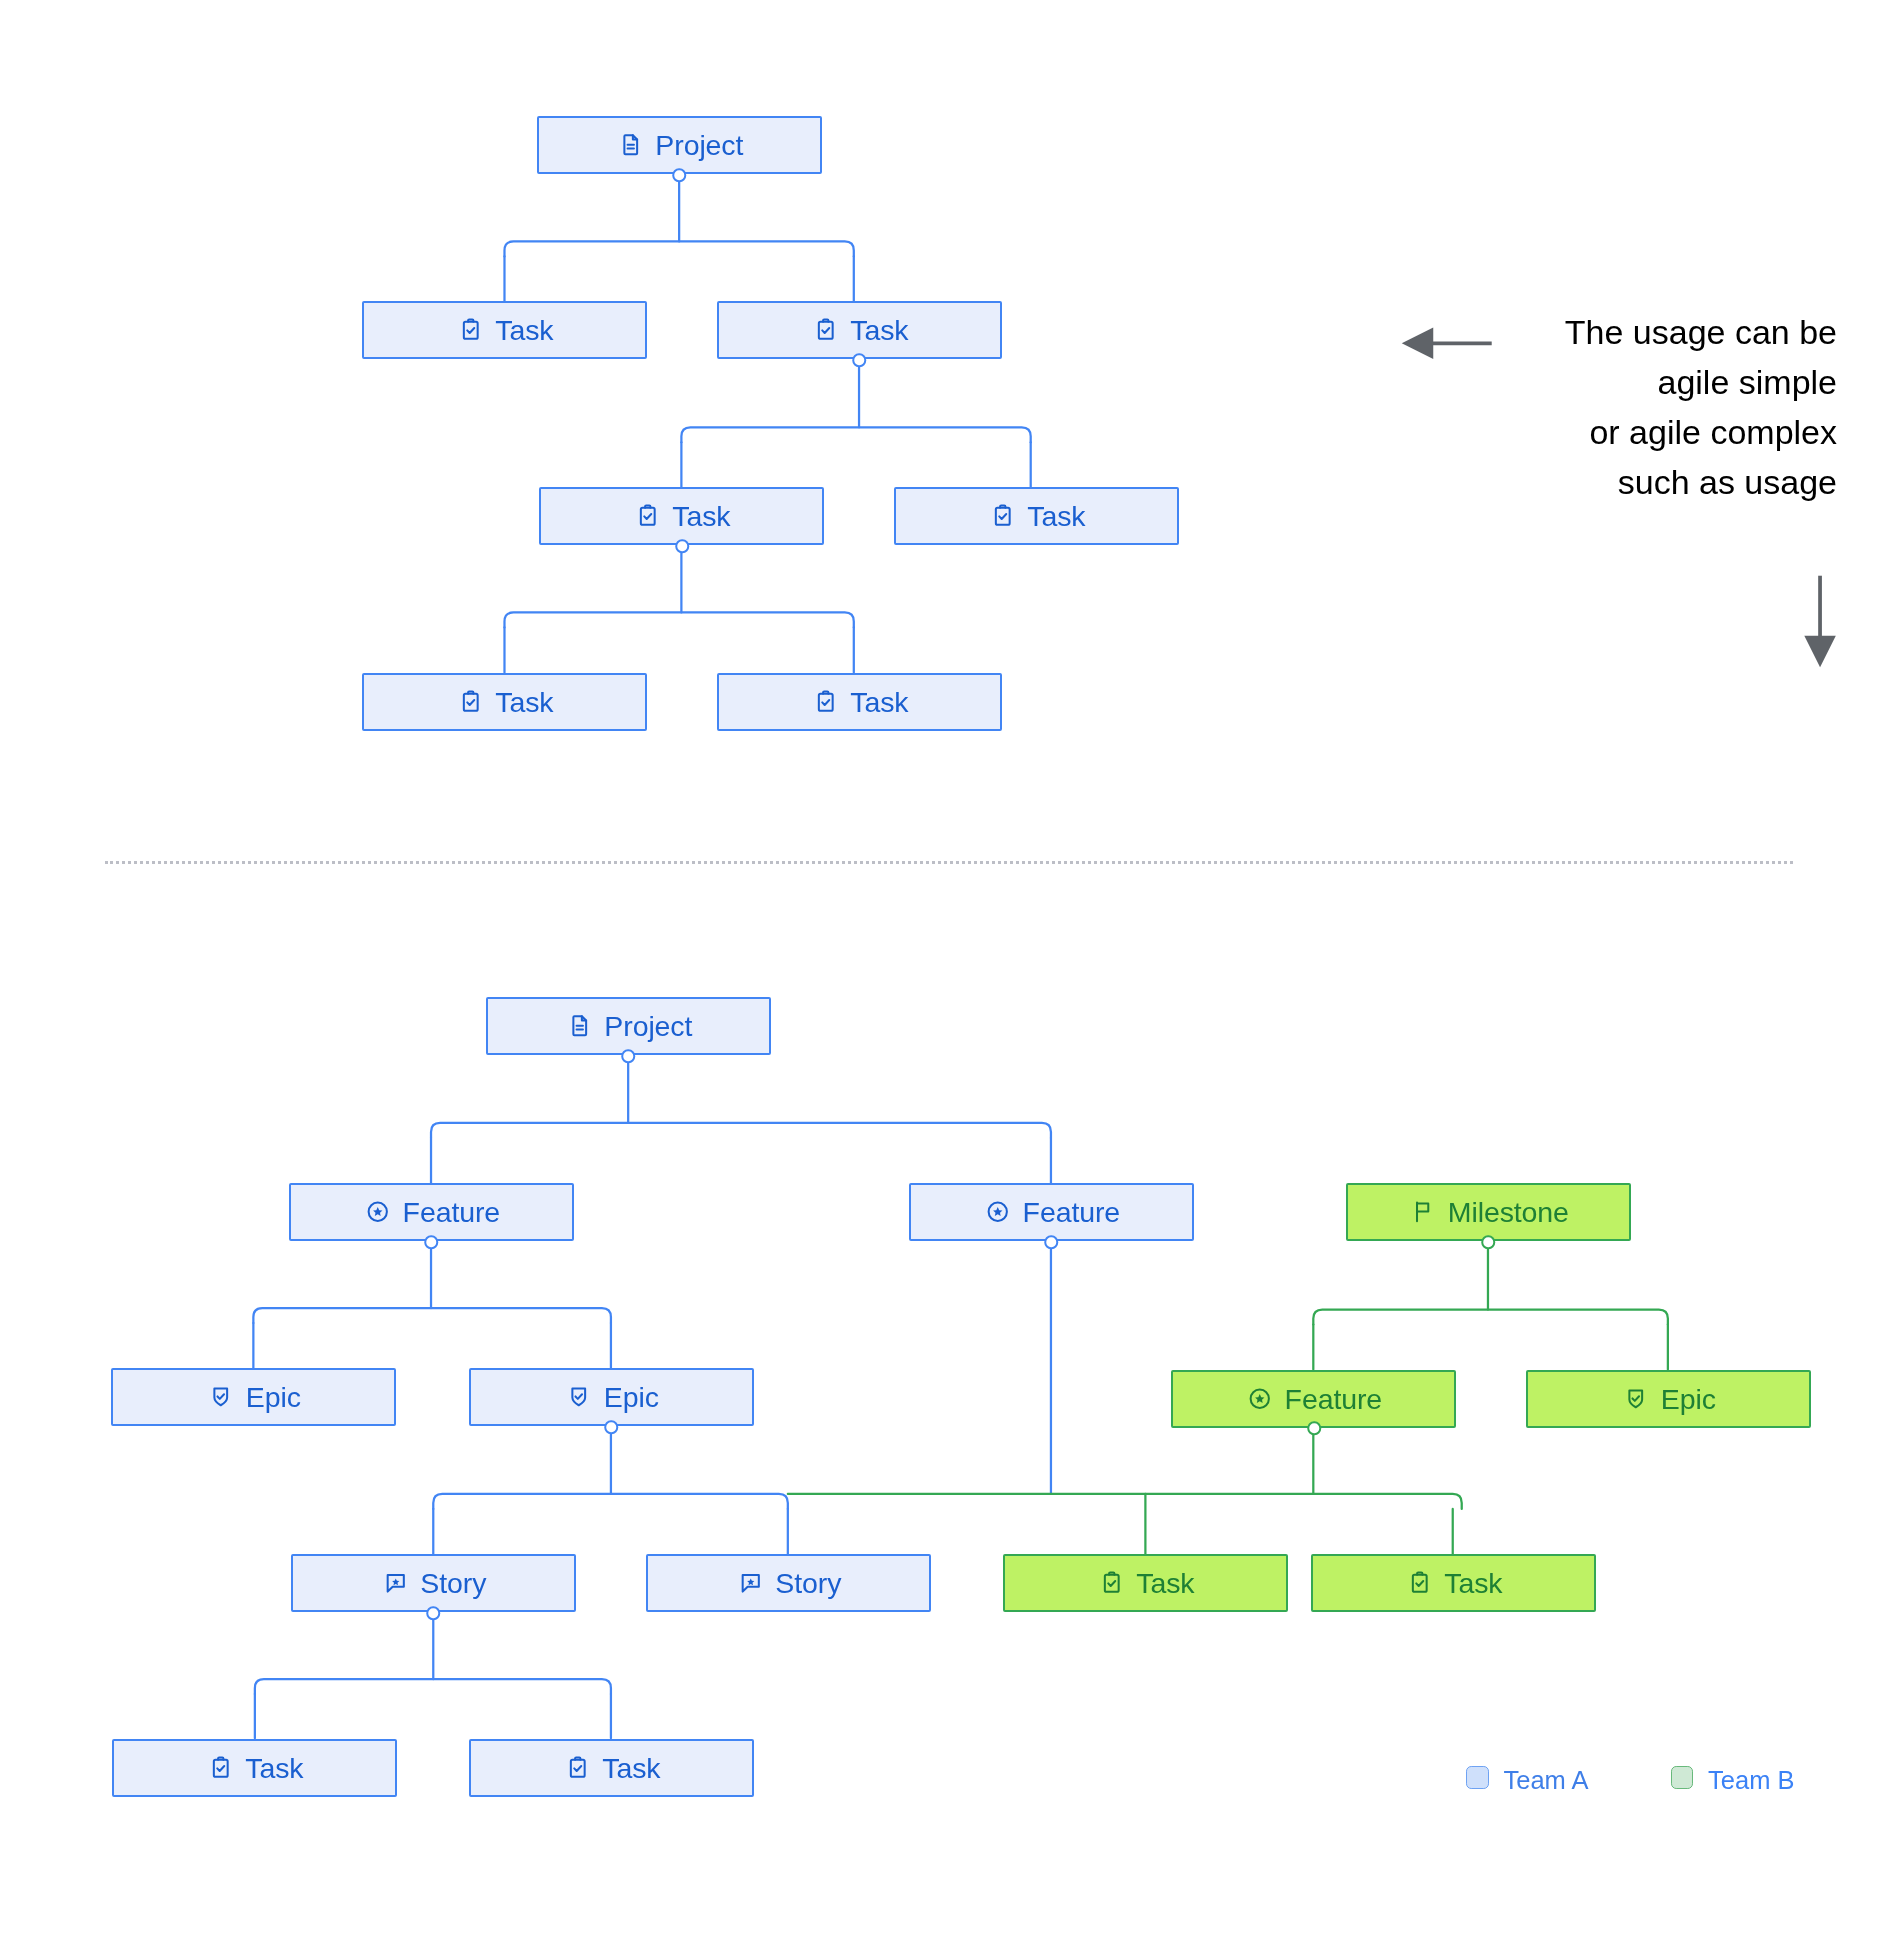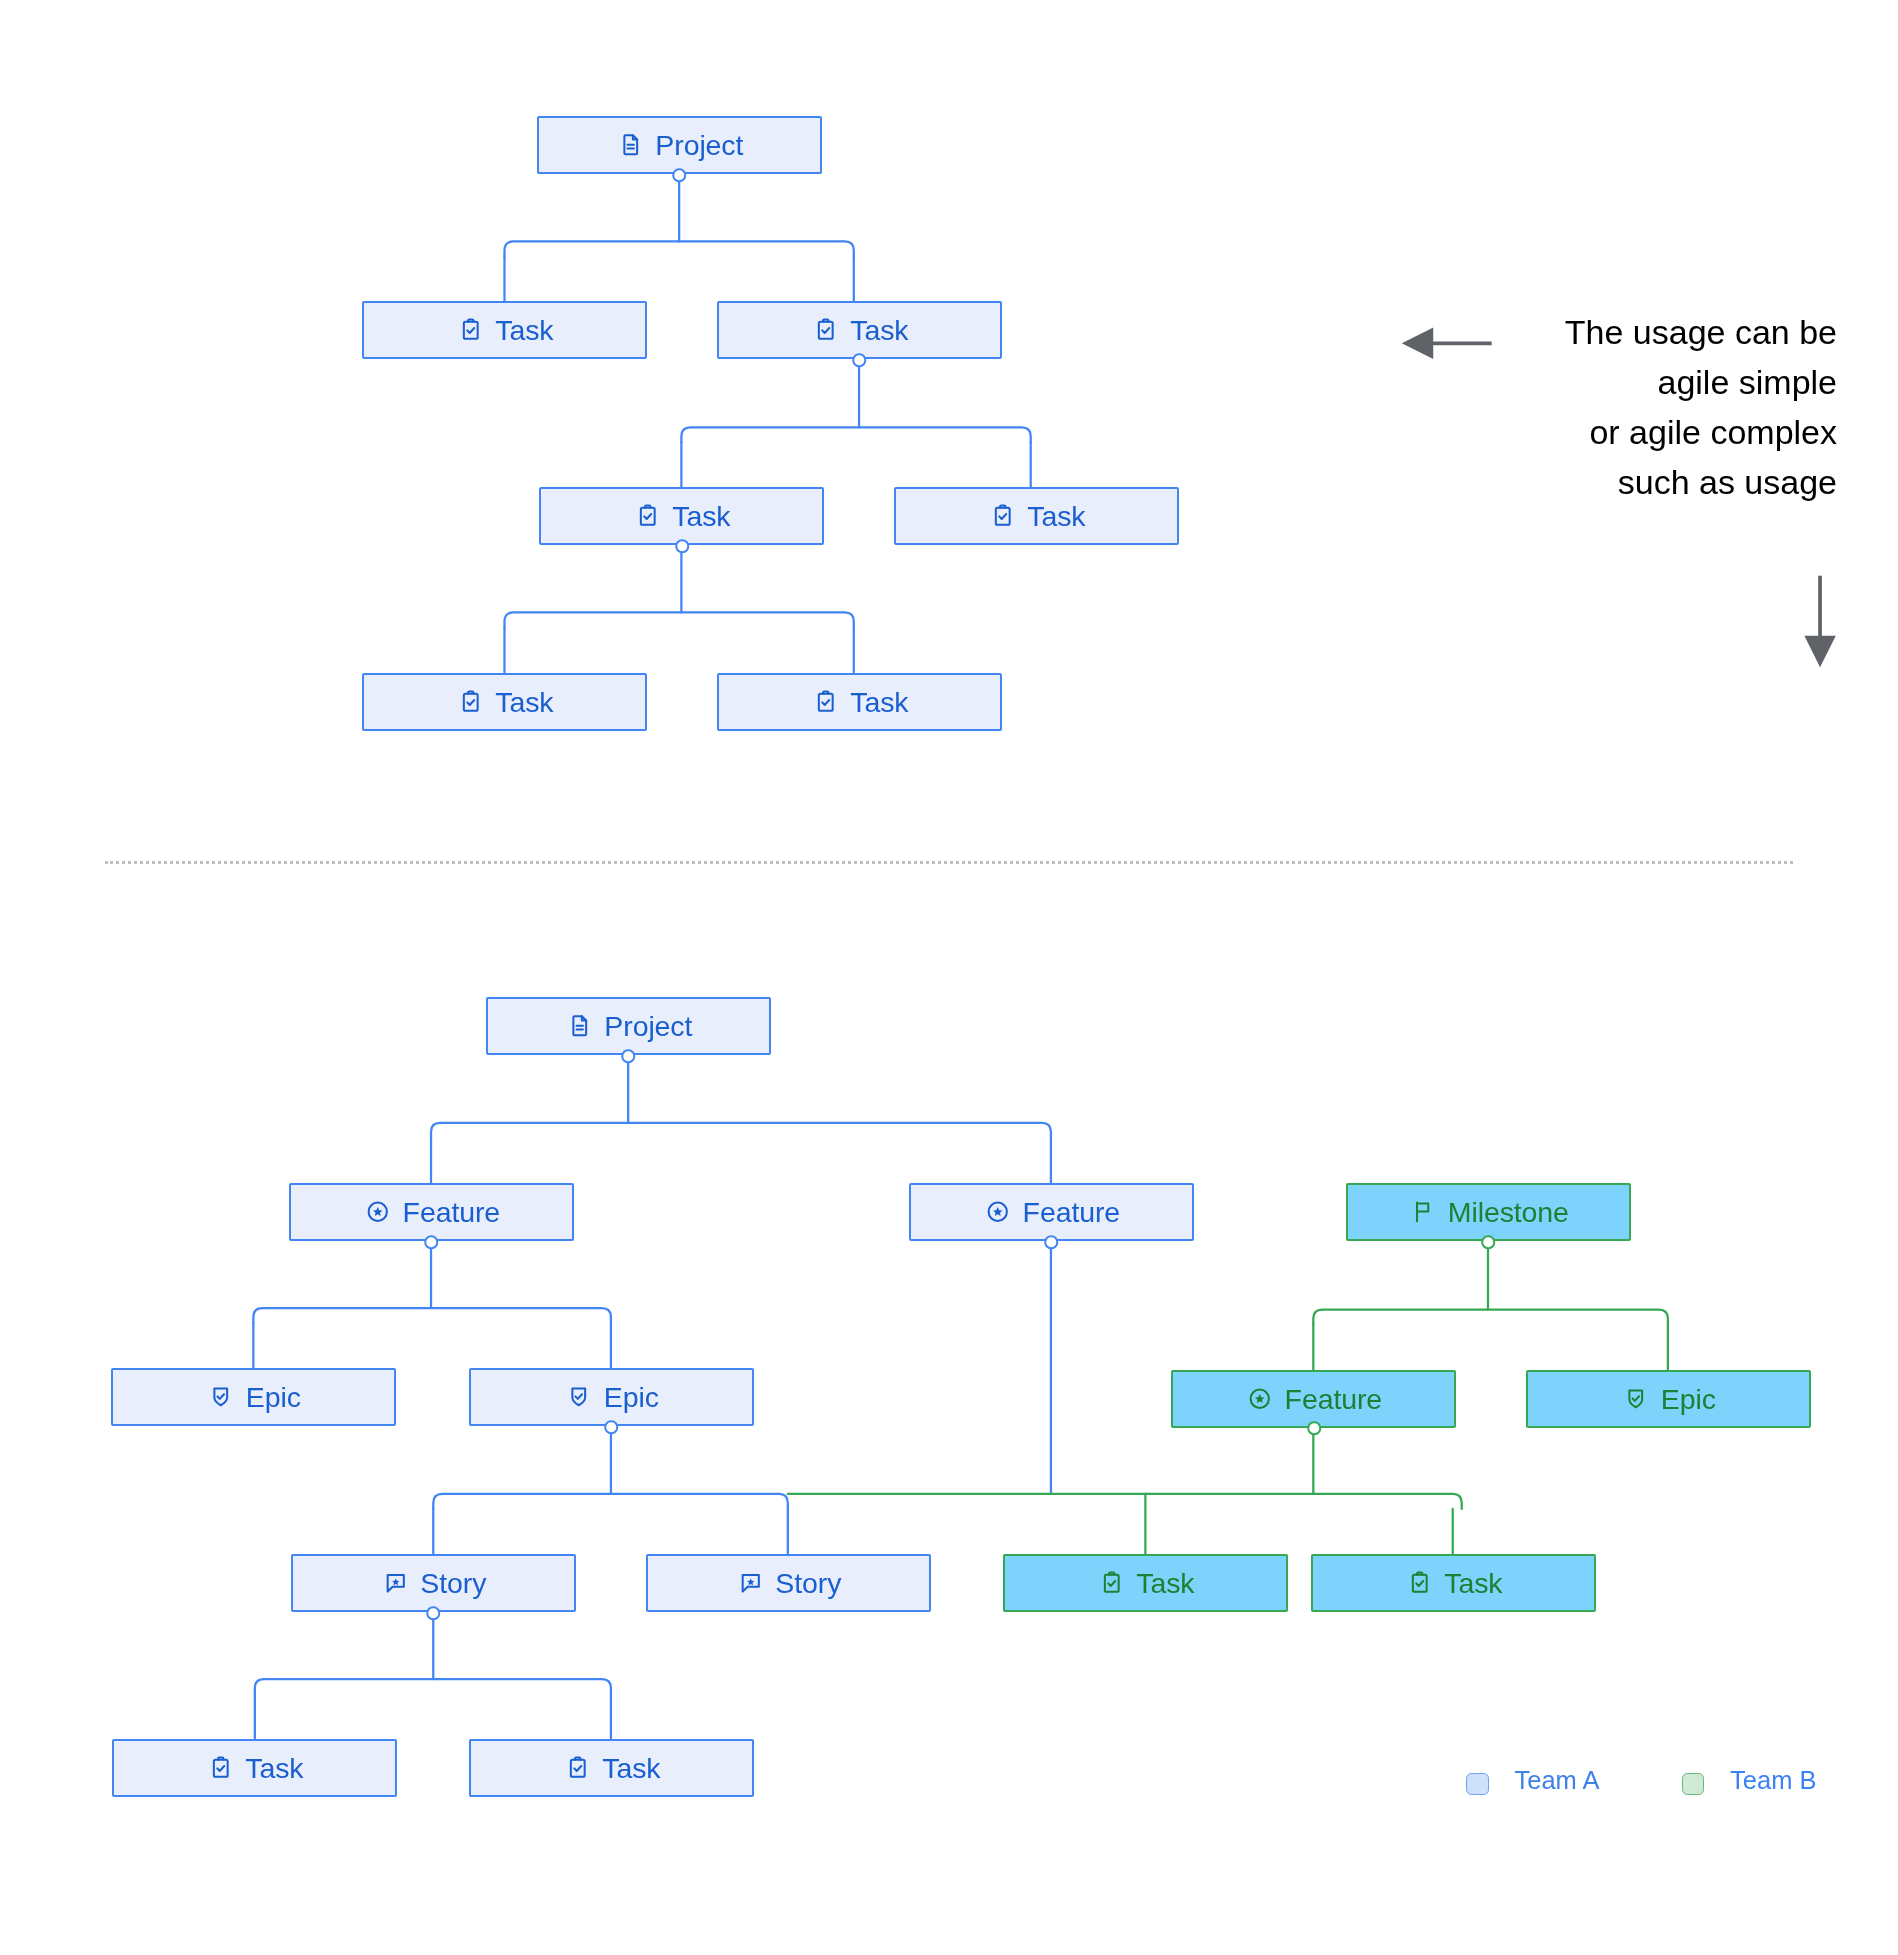--- a/index.html
+++ b/index.html
@@ -41,21 +41,21 @@
     font-size: 28.5px;
     letter-spacing: -0.1px;
     white-space: nowrap;
   }
   .node.teamA {
     background: #e8eefc;
     border-color: #4285f4;
     color: #1a5fd0;
   }
   .node.teamB {
-    background: #7dd3fc;
+    background: #bef264;
     border-color: #34a853;
     color: #1e8035;
   }
   .node .glyph {
     display: inline-flex;
     align-items: center;
     justify-content: center;
     width: 30px;
     height: 30px;
     flex: none;
@@ -99,22 +99,22 @@
   .legend {
     position: absolute;
     left: 1466px;
     top: 1766px;
     display: flex;
     align-items: center;
     gap: 82px;
   }
   .legend-item {
     display: flex;
-    align-items: flex-end;
-    gap: 26px;
+    align-items: flex-start;
+    gap: 15px;
     font-size: 25.5px;
   }
   .legend-item.teamA { color: #3f7fe8; }
   .legend-item.teamB { color: #3b82f6; }
   .legend-swatch {
     width: 22.5px;
     height: 22.5px;
     border-radius: 5.2px;
     border-width: 1.5px;
     border-style: solid;

